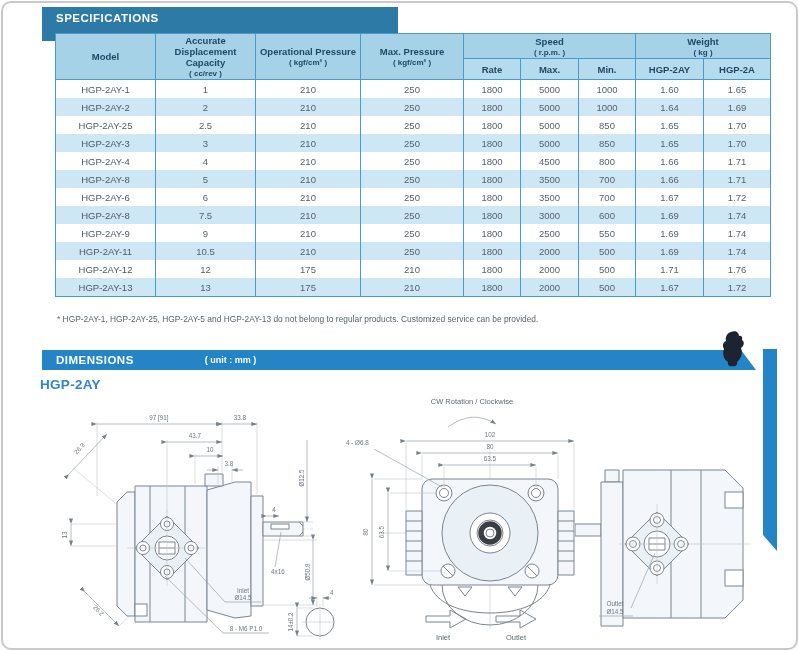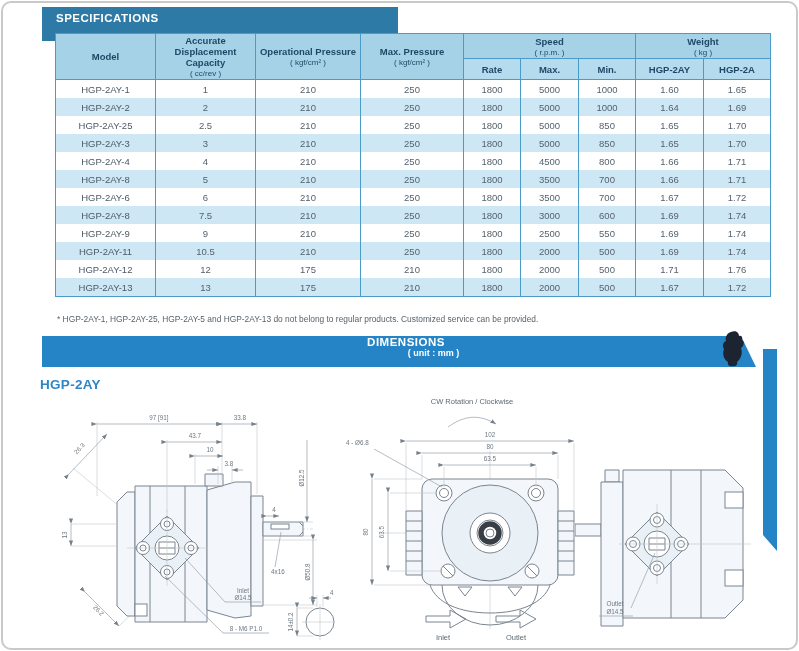--- a/index.html
+++ b/index.html
@@ -4,39 +4,39 @@
 <style>
   html,body{margin:0;padding:0;background:#e8e8e8;}
   .page{position:relative;width:799px;height:651px;background:#ffffff;overflow:hidden;
         font-family:"Liberation Sans",sans-serif;}
   .frame{position:absolute;inset:1px;border:2px solid #c9c9c9;border-radius:10px;pointer-events:none;}
 
   
   .spec-banner{position:absolute;left:42px;top:7px;width:356px;height:34px;background:#2e7aa6;
                color:#fff;font-weight:bold;font-size:11.5px;line-height:22px;padding-left:14px;
                letter-spacing:.5px;box-sizing:border-box;}
-  .dim-banner{position:absolute;left:42px;top:336px;width:714px;height:31px;background:#2584c6;
+  .dim-banner{position:absolute;left:42px;top:350px;width:714px;height:20px;background:#2584c6;
               clip-path:polygon(0 0,calc(100% - 15px) 0,100% 100%,0 100%);
-              color:#fff;display:flex;align-items:center;padding-left:14px;box-sizing:border-box;flex-direction:column;}
+              color:#fff;display:flex;align-items:center;padding-left:14px;box-sizing:border-box;}
   .dim-banner .title{font-weight:bold;font-size:11.5px;letter-spacing:.5px;}
-  .dim-banner .unit{font-weight:bold;font-size:9px;margin-left:16px;padding-left:39px;}
+  .dim-banner .unit{font-weight:bold;font-size:9px;margin-left:32px;padding-left:39px;}
   .stripe{position:absolute;left:763px;top:349px;width:14px;height:202px;background:#2584c6;
           clip-path:polygon(0 0,100% 0,100% 100%,0 calc(100% - 16px));}
   .logo-mark{position:absolute;left:716px;top:330px;width:34px;height:38px;}
 
   .series-title{position:absolute;left:40px;top:377px;color:#2f86c4;font-size:13.5px;font-weight:bold;
                 letter-spacing:.3px;}
 
   
   .spec-table{position:absolute;left:55px;top:33px;width:715px;border-collapse:collapse;
               table-layout:fixed;}
   .spec-table th{background:#a6d2e8;color:#1f4866;font-weight:bold;font-size:9.5px;
                  border:1px solid #4a9bc8;padding:1px 2px;vertical-align:middle;}
   .spec-table tr.h2 th{background:#b5dbee;height:18px;font-size:9.5px;}
-  .spec-table th .unit{display:block;font-size:8px;font-weight:normal;margin-top:1px;}
+  .spec-table th .unit{display:block;font-size:8px;font-weight:bold;margin-top:1px;}
   .spec-table td{border-left:1px solid #4a9bc8;border-right:1px solid #4a9bc8;height:18px;
                  text-align:center;font-size:9.5px;color:#55626d;padding:0 2px;}
   .spec-table{border:1.5px solid #4a9bc8;}
   .spec-table tbody tr:nth-child(even){background:#cde7f5;}
   .spec-table tbody td.model-cell{color:#4b5a66;}
   .footnote{position:absolute;left:57px;top:314px;width:700px;font-size:8.4px;color:#57636d;}
 
   
   .draw{position:absolute;}
   .body-line{stroke:#7b8590;stroke-width:1;fill:none;stroke-linejoin:round;}

